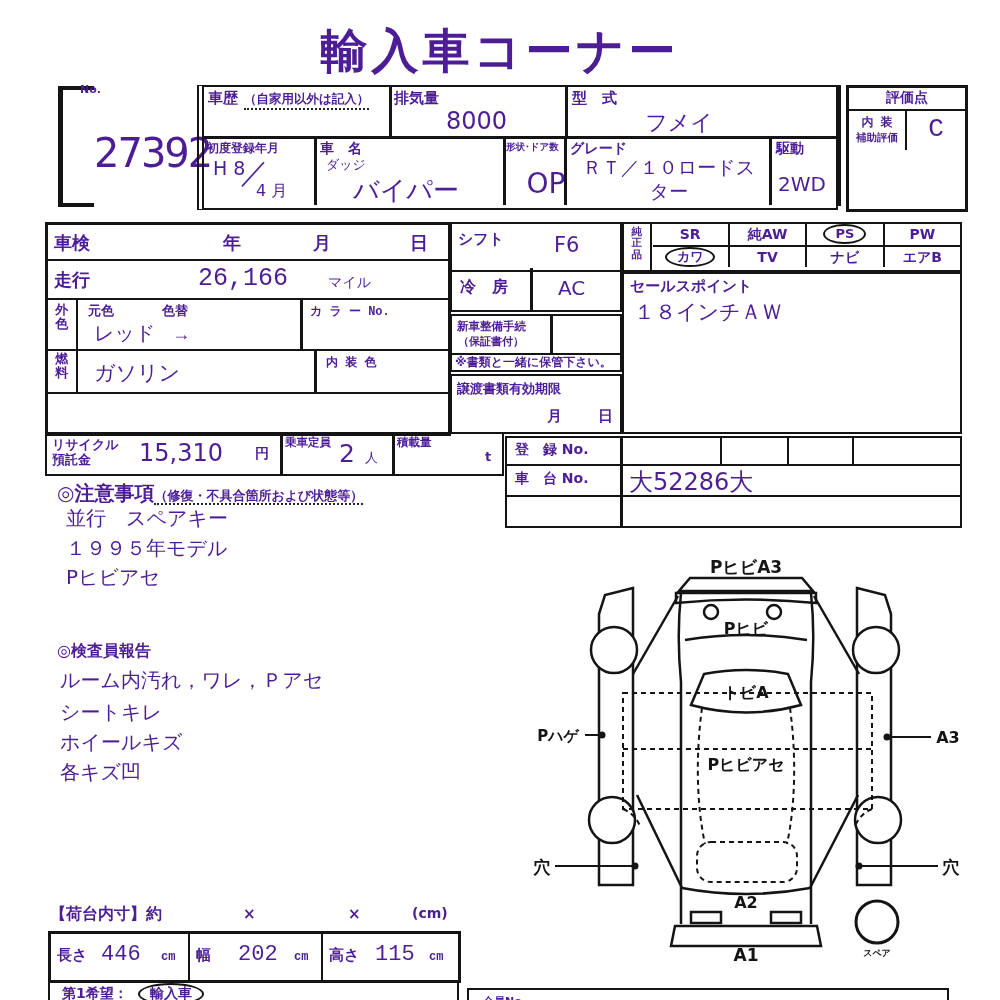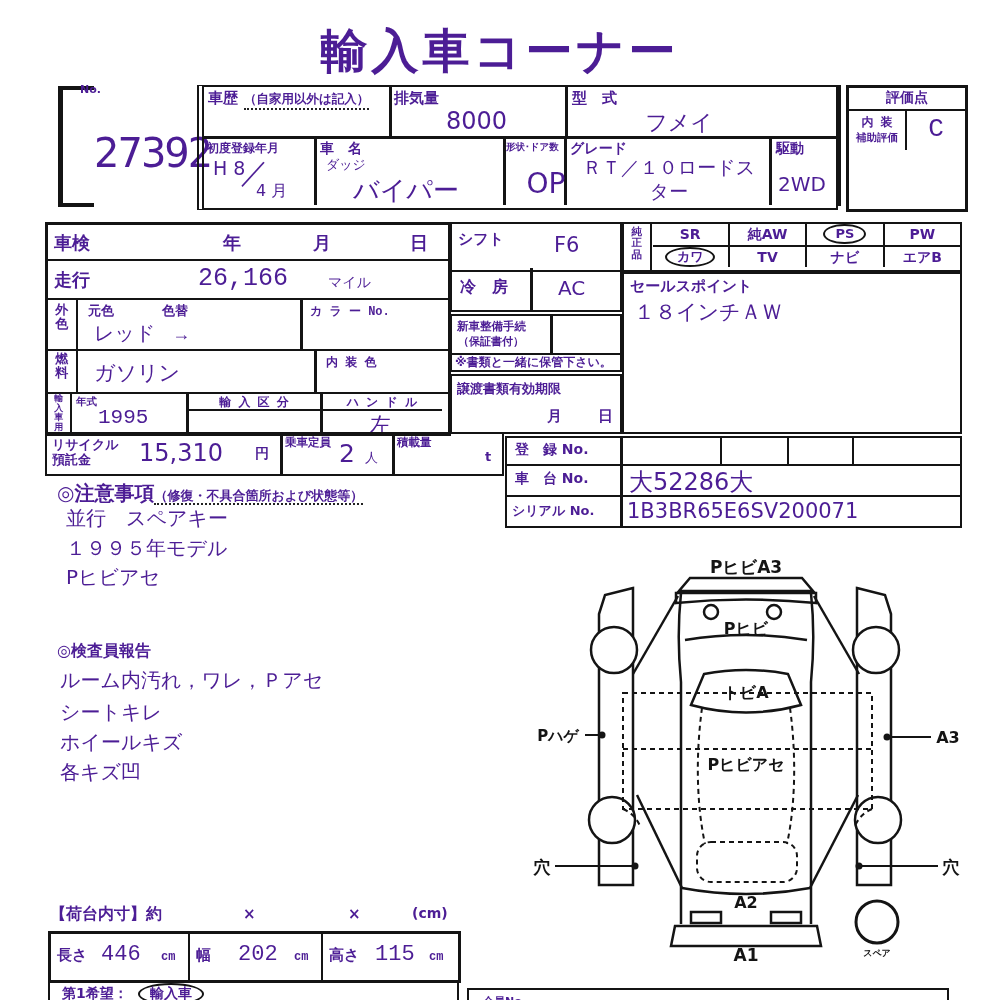--- a/index.html
+++ b/index.html
@@ -101,32 +101,20 @@
       <span class="abs bold" style="left:262px;top:3px;font-size:12px">カ ラ ー No.</span>
     </div>
     <div class="row" style="height:41px;border-bottom:2.5px solid #141414">
       <div class="abs" style="left:0;top:0;width:28px;height:100%;border-right:2.5px solid #141414">
         <div class="vlabel" style="font-size:13px;margin:2px auto 0">燃料</div>
       </div>
       <span class="abs" style="left:46px;top:8px;font-size:21px">ガソリン</span>
       <div class="ln" style="left:266px;top:0;width:2.5px;height:100%"></div>
       <span class="abs bold" style="left:278px;top:3px;font-size:12px">内 装 色</span>
     </div>
-    <div class="row" style="height:41px">
-      <div class="abs" style="left:0;top:0;width:22px;height:100%;border-right:2.5px solid #141414">
-        <div class="vlabel" style="font-size:9px;margin:1px auto 0">輸入車用</div>
-      </div>
-      <span class="abs bold" style="left:28px;top:1px;font-size:10.5px">年式</span>
-      <span class="abs" style="left:50px;top:12px;font-size:21px">1995</span>
-      <div class="ln" style="left:138px;top:0;width:2.5px;height:100%"></div>
-      <div class="abs ctr bold" style="left:140px;top:0;width:132px;height:15px;border-bottom:2px solid #141414;font-size:12px">輸 入 区 分</div>
-      <div class="ln" style="left:272px;top:0;width:2.5px;height:100%"></div>
-      <div class="abs ctr bold" style="left:274px;top:0;width:120px;height:15px;border-bottom:2px solid #141414;font-size:12px">ハ ン ド ル</div>
-      <span class="abs" style="left:322px;top:17px;font-size:21px">左</span>
-    </div>
   </div>
 
   <div class="abs bd" style="left:450px;top:222px;width:168px;height:46px">
     <span class="abs bold" style="left:6px;top:6px;font-size:15px">シフト</span>
     <span class="abs" style="left:102px;top:9px;font-size:21px">F6</span>
   </div>
   <div class="abs bd" style="left:450px;top:314px;width:168px;height:37px">
     <div class="ln" style="left:98px;top:0;width:2.5px;height:100%"></div>
     <span class="abs bold" style="left:5px;top:3px;font-size:11.5px">新車整備手続</span>
     <span class="abs bold" style="left:6px;top:18px;font-size:11px">（保証書付）</span>
@@ -186,24 +174,20 @@
     <div class="ln" style="left:113px;top:0;width:2.5px;height:100%"></div>
     <div class="row" style="height:26px;border-bottom:2.5px solid #141414">
       <span class="abs bold" style="left:8px;top:3px;font-size:14px">登　録 No.</span>
       <div class="ln" style="left:213px;top:0;width:2px;height:26px"></div>
       <div class="ln" style="left:280px;top:0;width:2px;height:26px"></div>
       <div class="ln" style="left:345px;top:0;width:2px;height:26px"></div>
     </div>
     <div class="row" style="height:29px;border-bottom:2.5px solid #141414">
       <span class="abs bold" style="left:8px;top:4px;font-size:14px">車　台 No.</span>
       <span class="abs" style="left:122px;top:0px;font-size:24px">大52286大</span>
-    </div>
-    <div class="row" style="height:27px">
-      <span class="abs bold" style="left:5px;top:5px;font-size:13px">シリアル No.</span>
-      <span class="abs" style="left:120px;top:2px;font-size:21px">1B3BR65E6SV200071</span>
     </div>
   </div>
 
   <div class="abs" style="left:57px;top:480px">
     <span class="bold" style="font-size:20px">◎注意事項</span><span class="bold dotted-u" style="font-size:13px">（修復・不具合箇所および状態等）</span>
   </div>
   <div class="abs" style="left:66px;top:505px;font-size:20px">並行　スペアキー</div>
   <div class="abs" style="left:66px;top:535px;font-size:20px">１９９５年モデル</div>
   <div class="abs" style="left:66px;top:564px;font-size:20px">Pヒビアセ</div>
 

